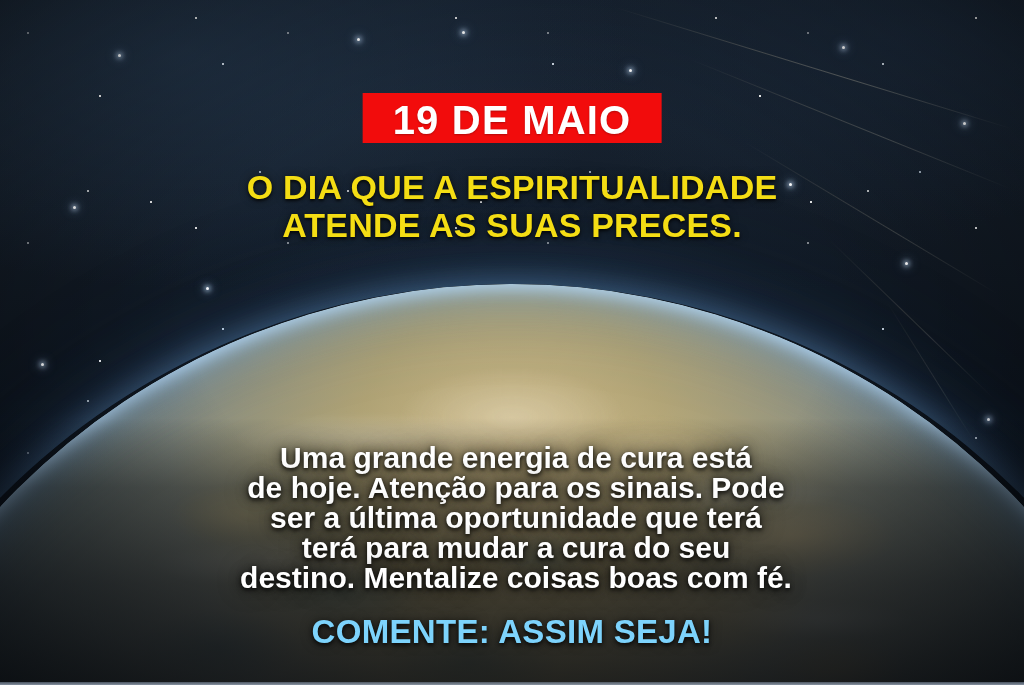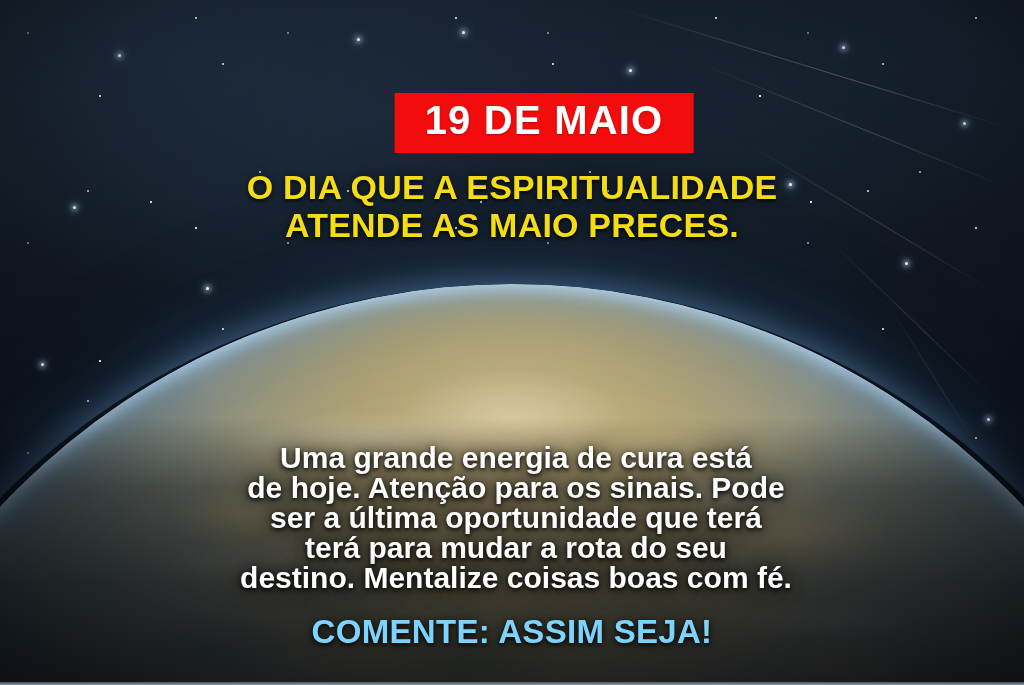--- a/index.html
+++ b/index.html
@@ -186,23 +186,22 @@
   }
 
   
   .content { position:absolute; inset:0; }
 
   .date-banner {
     position:absolute;
     left:50%; top:93px;
     transform:translateX(-50%);
     background:#f20c0c;
-    padding:7px 30px 13px;
+    padding:7px 30px 3px;
     line-height:1;
-    margin-left:32px;
   }
   .date-banner-text {
     display:block;
     color:#ffffff;
     font-size:40px;
     font-weight:bold;
     letter-spacing:1.2px;
     white-space:nowrap;
     text-shadow:0 1px 2px rgba(0,0,0,.25);
   }
@@ -303,28 +302,28 @@
   <div class="copy-scrim"></div>
 
   <div class="content">
 
     <div class="date-banner">
       <span class="date-banner-text">19 DE MAIO</span>
     </div>
 
     <div class="headline">
       <span class="hl-line">O DIA QUE A ESPIRITUALIDADE</span>
-      <span class="hl-line">ATENDE AS MAIO PRECES.</span>
+      <span class="hl-line">ATENDE AS SUAS PRECES.</span>
     </div>
 
     <div class="body-copy">
       <span class="bc-line">Uma grande energia de cura está</span>
       <span class="bc-line">de hoje. Atenção para os sinais. Pode</span>
       <span class="bc-line">ser a última oportunidade que terá</span>
-      <span class="bc-line">terá para mudar a rota do seu</span>
+      <span class="bc-line">terá para mudar a cura do seu</span>
       <span class="bc-line">destino. Mentalize coisas boas com fé.</span>
     </div>
 
     <div class="cta">COMENTE: ASSIM SEJA!</div>
 
   </div>
 
   <div class="bottom-edge"></div>
 
 </div>

